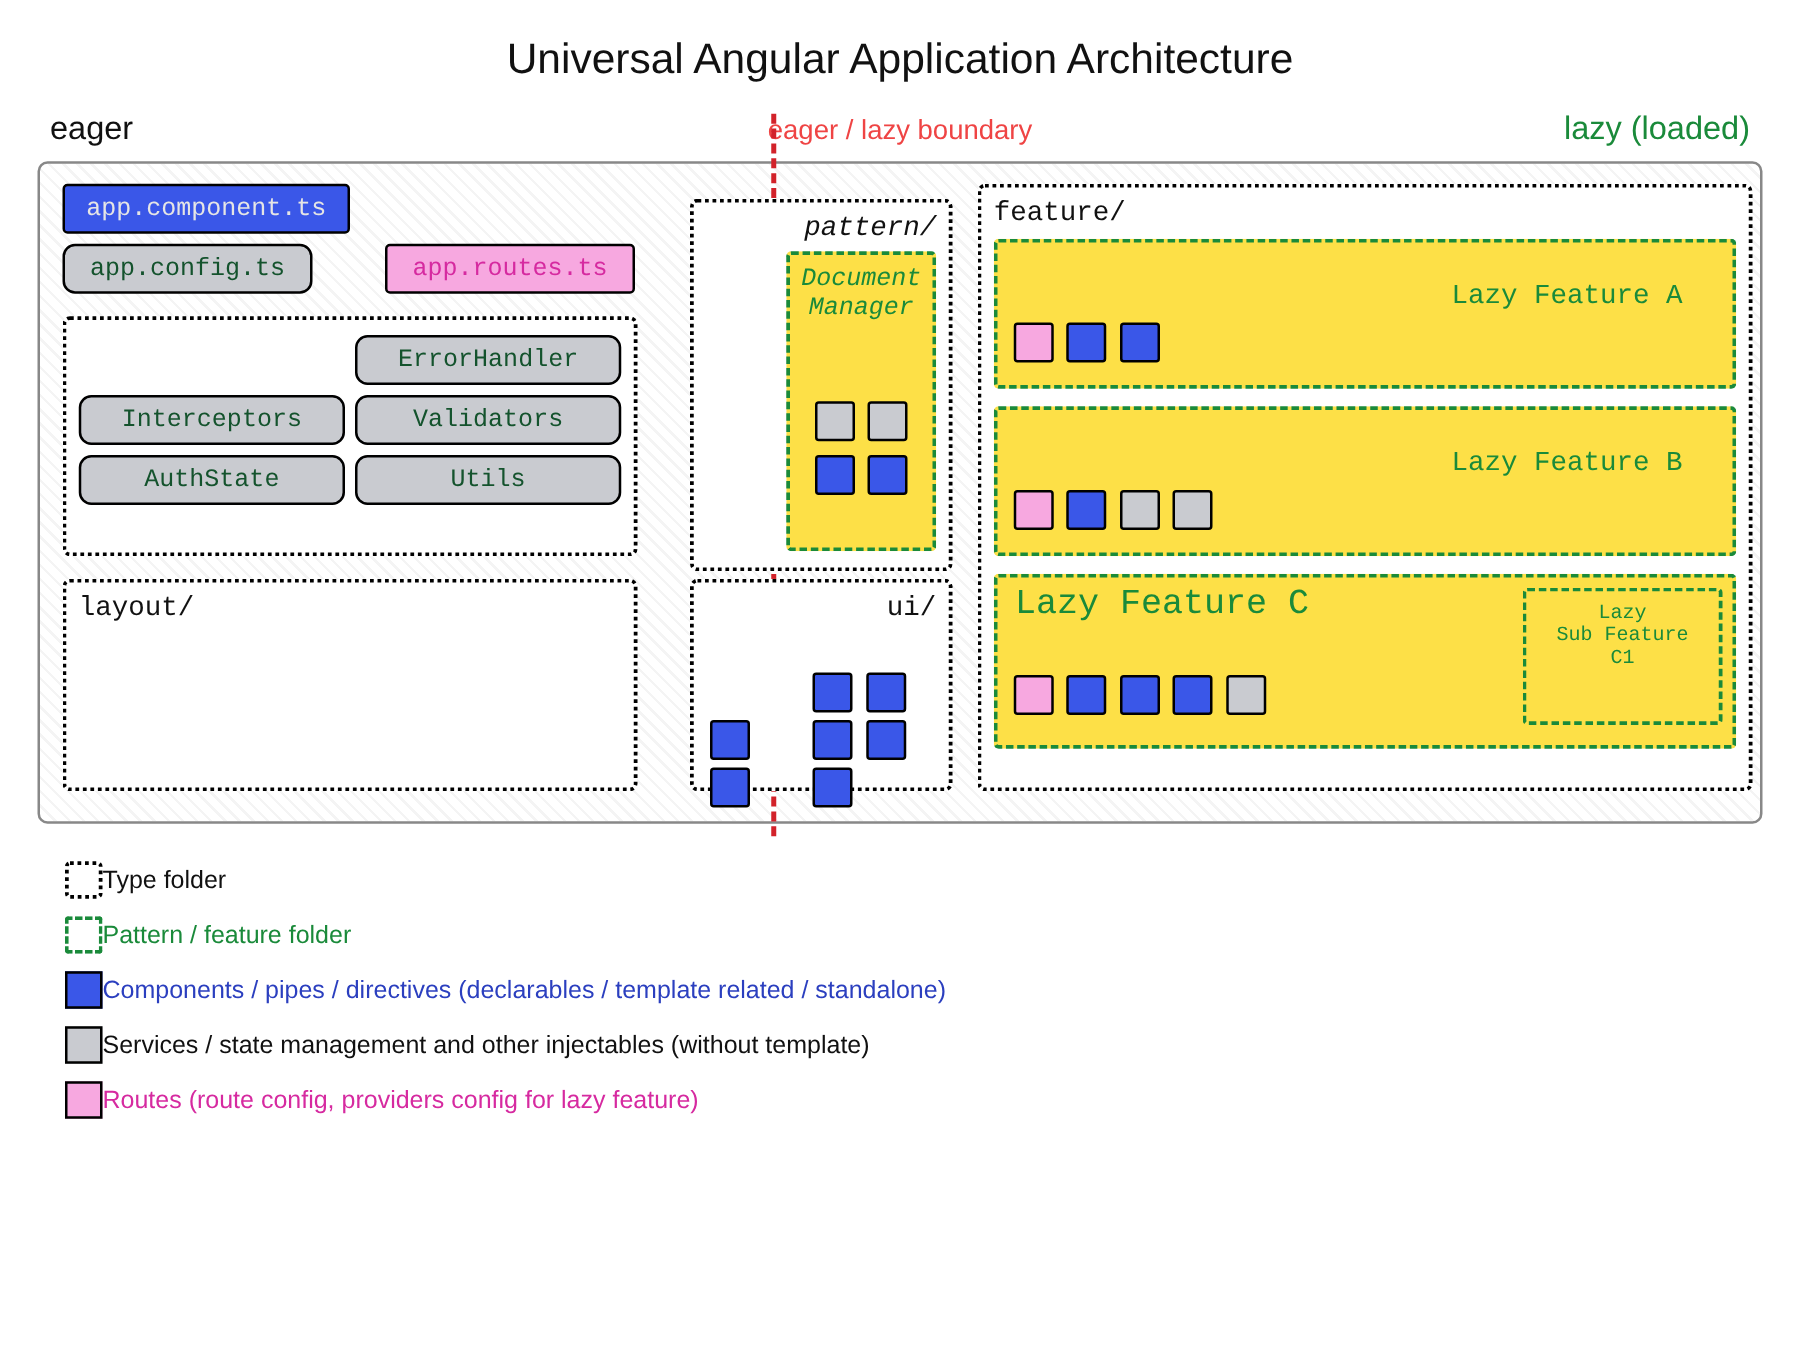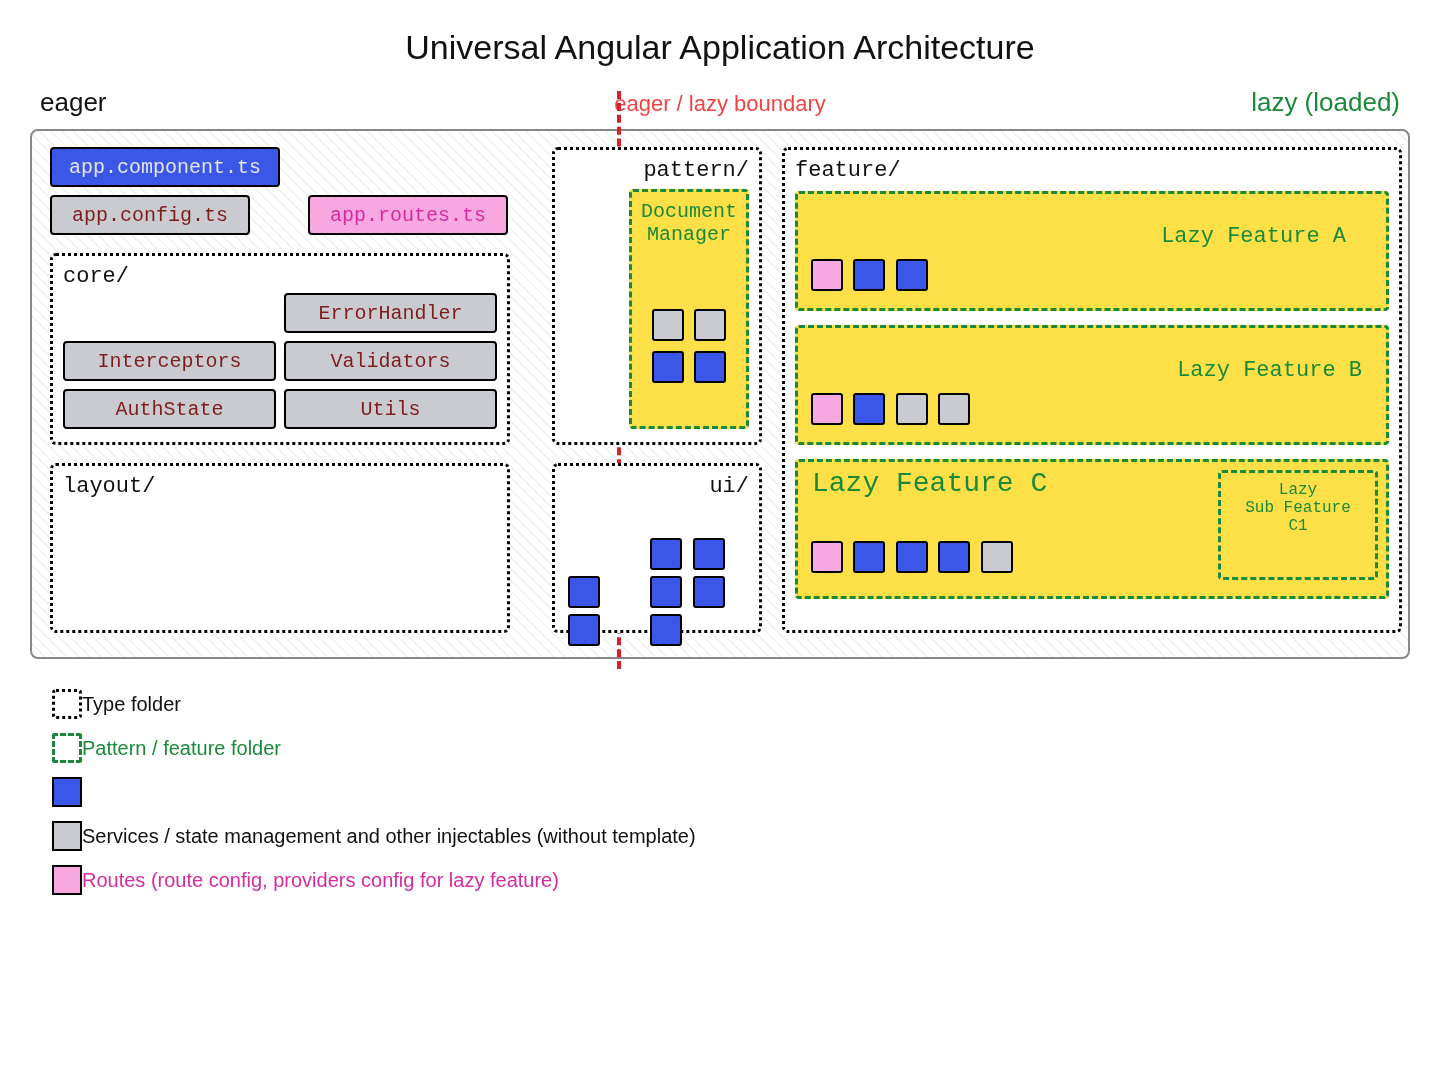--- a/index.html
+++ b/index.html
@@ -72,21 +72,21 @@
     align-items:center;
     justify-content:center;
     font-family: "Courier New", monospace;
     font-size: 20px;
     border:2px solid #000;
     border-radius:4px;
     padding:6px 10px;
     height:40px;
   }
   .box-blue { background:#3a57e8; color:#e5e5e5; }
-  .box-gray { background:#c9cbd0; color:#7f1d1d; }
+  .box-gray { background:#c9cbd0; color:#14532d;border-radius:10px; }
   .box-pink { background:#f7a8e0; color:#d62aa0;margin-left:48px; }
 
   .chip {
     display:inline-block;
     width:32px; height:32px;
     border:2px solid #000;
     border-radius:3px;
     margin:3px;
   }
   .chip.blue { background:#3a57e8; }
@@ -125,36 +125,35 @@
     <div class="row">
       <div class="box-blue" style="width:230px;">app.component.ts</div>
     </div>
     <div class="row">
       <div class="box-gray" style="width:200px;">app.config.ts</div>
       <div class="box-pink" style="width:200px;">app.routes.ts</div>
     </div>
   </div>
 
   <div class="folder" style="left:18px; top:122px; width:460px; height:192px;">
-    <div class="folder-label">core/</div>
     <div style="display:grid; grid-template-columns:1fr 1fr; gap:8px; margin-top:4px;">
       <div></div>
       <div class="box-gray">ErrorHandler</div>
       <div class="box-gray">Interceptors</div>
       <div class="box-gray">Validators</div>
       <div class="box-gray">AuthState</div>
       <div class="box-gray">Utils</div>
     </div>
   </div>
 
   <div class="folder" style="left:18px; top:332px; width:460px; height:170px;">
     <div class="folder-label">layout/</div>
   </div>
 
-  <div class="folder" style="left:520px; top:16px; width:210px; height:298px;">
+  <div class="folder" style="left:520px; top:28px; width:210px; height:298px;font-style:italic;">
     <div class="folder-label right">pattern/</div>
     <div class="feature-folder" style="margin:6px 0 0 auto; width:120px; height:240px;">
       <div class="feature-label">Document</div>
       <div class="feature-label">Manager</div>
       <div style="text-align:center; margin-top:60px;">
         <span class="chip gray"></span>
         <span class="chip gray"></span><br>
         <span class="chip blue"></span>
         <span class="chip blue"></span>
       </div>
@@ -184,21 +183,21 @@
     <div class="feature-folder" style="margin-top:8px; height:120px; position:relative;">
       <div class="feature-label" style="position:absolute; right:40px; top:30px; font-size:22px;">Lazy Feature A</div>
       <div style="position:absolute; left:10px; bottom:10px;">
         <span class="chip pink"></span>
         <span class="chip blue"></span>
         <span class="chip blue"></span>
       </div>
     </div>
 
     <div class="feature-folder" style="margin-top:14px; height:120px; position:relative;">
-      <div class="feature-label" style="position:absolute; right:24px; top:30px; font-size:22px;">Lazy Feature B</div>
+      <div class="feature-label" style="position:absolute; right:40px; top:30px; font-size:22px;">Lazy Feature B</div>
       <div style="position:absolute; left:10px; bottom:10px;">
         <span class="chip pink"></span>
         <span class="chip blue"></span>
         <span class="chip gray"></span>
         <span class="chip gray"></span>
       </div>
     </div>
 
     <div class="feature-folder" style="margin-top:14px; height:140px; position:relative;">
       <div class="feature-label" style="position:absolute; left:14px; top:6px; font-size:28px; text-align:left;">Lazy Feature C</div>
@@ -222,20 +221,21 @@
   <div class="legend-row">
     <div class="legend-swatch dotted"></div>
     <div class="legend-text">Type folder</div>
   </div>
   <div class="legend-row">
     <div class="legend-swatch dashed-green"></div>
     <div class="legend-text green">Pattern / feature folder</div>
   </div>
   <div class="legend-row">
     <div class="legend-swatch blue"></div>
+    <div class="legend-text blue">Components / pipes / directives (declarables / template related / standalone)</div>
   </div>
   <div class="legend-row">
     <div class="legend-swatch gray"></div>
     <div class="legend-text">Services / state management and other injectables (without template)</div>
   </div>
   <div class="legend-row">
     <div class="legend-swatch pink"></div>
     <div class="legend-text pink">Routes (route config, providers config for lazy feature)</div>
   </div>
 </div>

